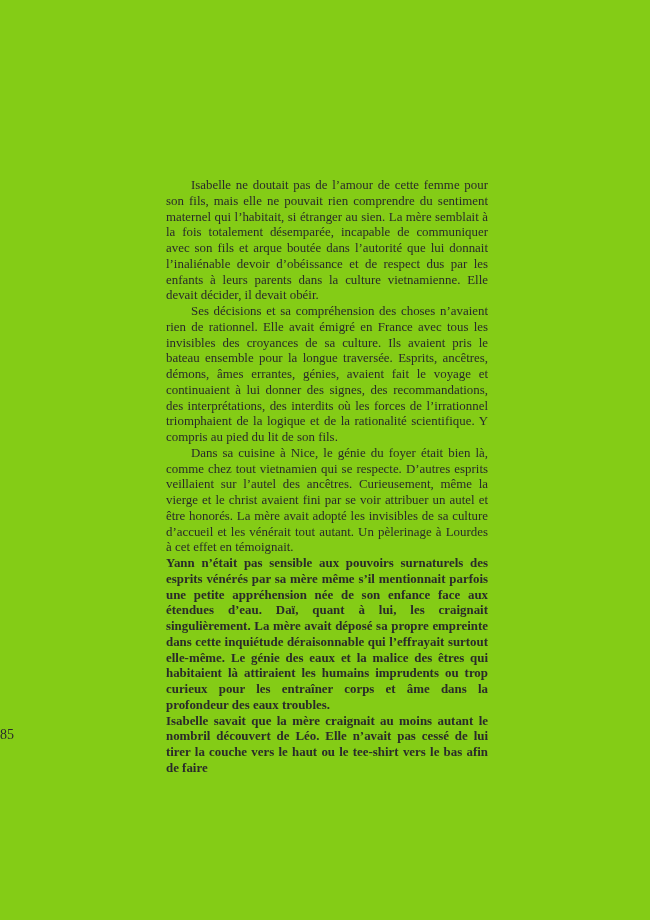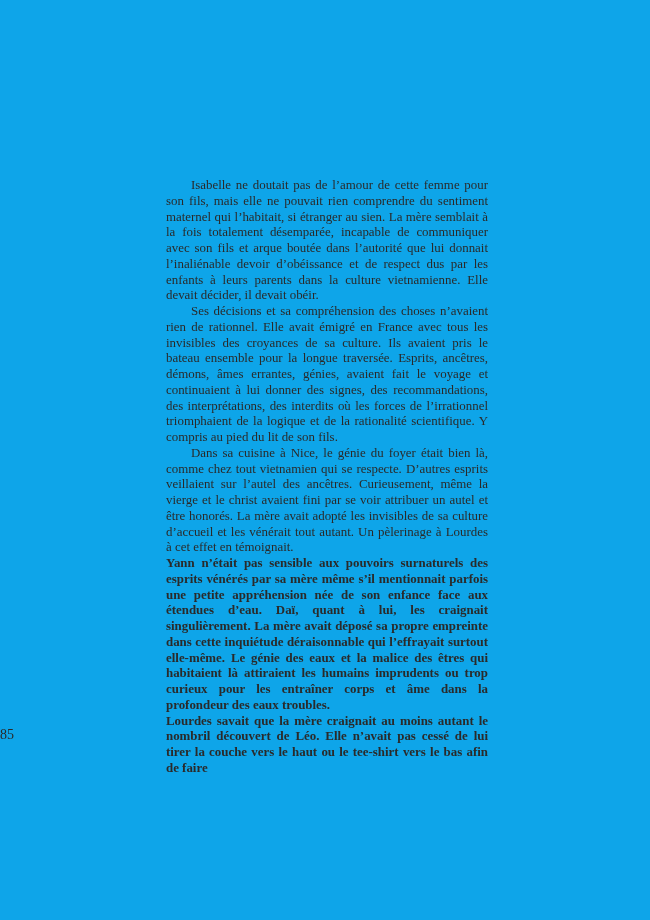--- a/index.html
+++ b/index.html
@@ -1,18 +1,18 @@
 <!DOCTYPE html>
 <html><head>
 <meta charset="utf-8">
 <style>
   html, body { margin: 0; padding: 0; background: #ffffff; }
   body { width: 650px; height: 920px; position: relative; overflow: hidden; }
   .page {
-    position: absolute; left: 0; top: 0; width: 650px; height: 920px; background: #0ea5e9;
+    position: absolute; left: 0; top: 0; width: 650px; height: 920px; background: #84cc16;
   }
   .text-block {
     position: absolute; left: 166px; top: 178px; width: 322px;
     font-family: "Liberation Serif", "DejaVu Serif", serif;
     font-size: 12.9px; line-height: 15.75px; color: #2a2a2a;
     text-align: justify; hyphens: none;
   }
   .text-block p { margin: 0; }
   .text-block p.indent { text-indent: 25px; }
   .text-block p.noindent { text-indent: 0; font-weight: bold; }
@@ -24,16 +24,16 @@
 </style>
 </head>
 <body>
 
 <div class="page">
   <div class="text-block">
     <p class="indent">Isabelle ne doutait pas de l’amour de cette femme pour son fils, mais elle ne pouvait rien comprendre du sentiment maternel qui l’habitait, si étranger au sien. La mère semblait à la fois totalement désemparée, incapable de communiquer avec son fils et arque boutée dans l’autorité que lui donnait l’inaliénable devoir d’obéissance et de respect dus par les enfants à leurs parents dans la culture vietnamienne. Elle devait décider, il devait obéir.</p>
     <p class="indent">Ses décisions et sa compréhension des choses n’avaient rien de rationnel. Elle avait émigré en France avec tous les invisibles des croyances de sa culture. Ils avaient pris le bateau ensemble pour la longue traversée. Esprits, ancêtres, démons, âmes errantes, génies, avaient fait le voyage et continuaient à lui donner des signes, des recommandations, des interprétations, des interdits où les forces de l’irrationnel triomphaient de la logique et de la rationalité scientifique. Y compris au pied du lit de son fils.</p>
     <p class="indent">Dans sa cuisine à Nice, le génie du foyer était bien là, comme chez tout vietnamien qui se respecte. D’autres esprits veillaient sur l’autel des ancêtres. Curieusement, même la vierge et le christ avaient fini par se voir attribuer un autel et être honorés. La mère avait adopté les invisibles de sa culture d’accueil et les vénérait tout autant. Un pèlerinage à Lourdes à cet effet en témoignait.</p>
     <p class="noindent">Yann n’était pas sensible aux pouvoirs surnaturels des esprits vénérés par sa mère même s’il mentionnait parfois une petite appréhension née de son enfance face aux étendues d’eau. Daï, quant à lui, les craignait singulièrement. La mère avait déposé sa propre empreinte dans cette inquiétude déraisonnable qui l’effrayait surtout elle-même. Le génie des eaux et la malice des êtres qui habitaient là attiraient les humains imprudents ou trop curieux pour les entraîner corps et âme dans la profondeur des eaux troubles.</p>
-    <p class="noindent">Lourdes savait que la mère craignait au moins autant le nombril découvert de Léo. Elle n’avait pas cessé de lui tirer la couche vers le haut ou le tee-shirt vers le bas afin de faire</p>
+    <p class="noindent">Isabelle savait que la mère craignait au moins autant le nombril découvert de Léo. Elle n’avait pas cessé de lui tirer la couche vers le haut ou le tee-shirt vers le bas afin de faire</p>
   </div>
   <div class="page-number">85</div>
 </div>
 
 </body></html>

